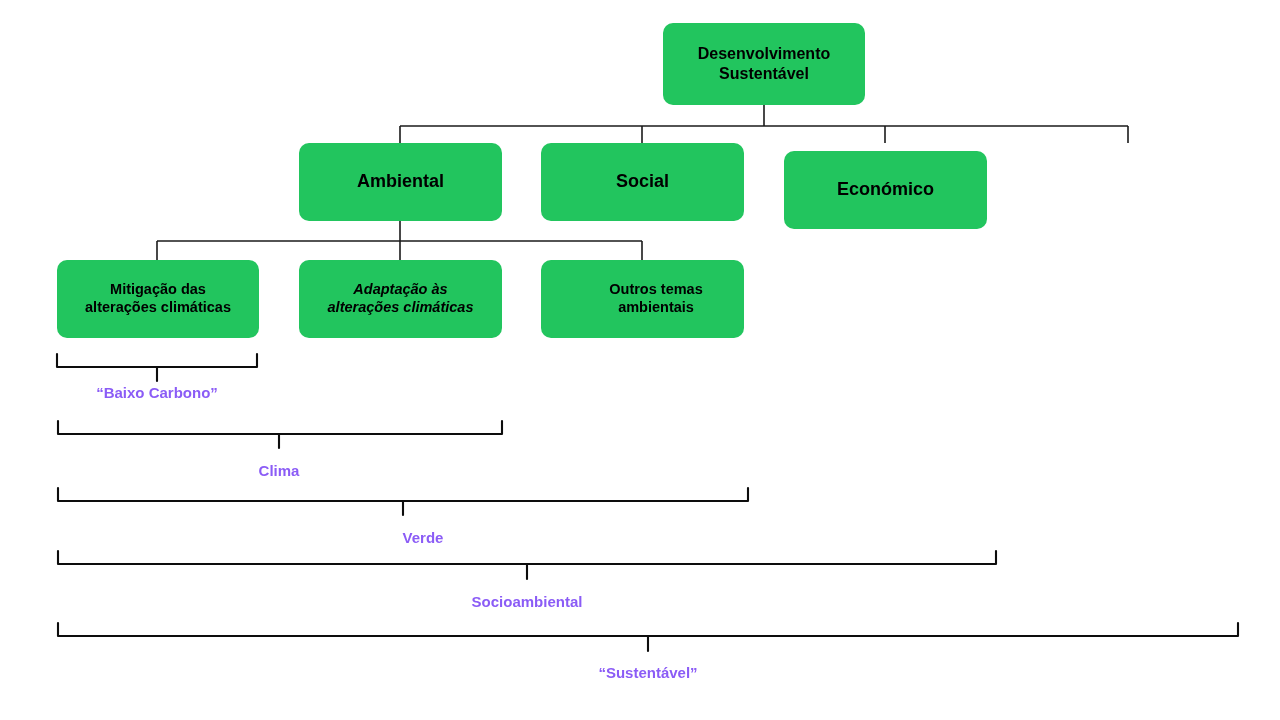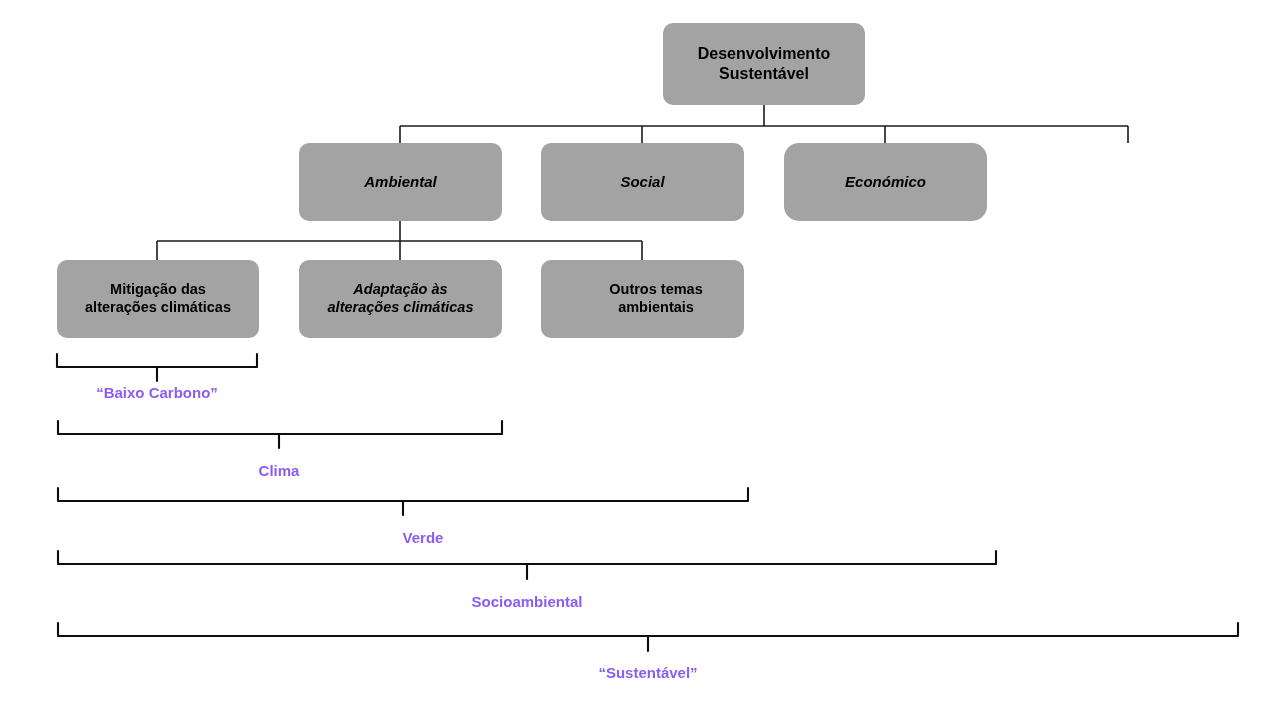--- a/index.html
+++ b/index.html
@@ -22,39 +22,39 @@
   svg#connectors {
     position: absolute;
     left: 0;
     top: 0;
     width: 1280px;
     height: 720px;
     pointer-events: none;
   }
   .node-box {
     position: absolute;
-    background: #a3a3a3;
+    background: #22c55e;
     border-radius: 10px;
     display: flex;
     align-items: center;
     justify-content: center;
     text-align: center;
     box-sizing: border-box;
     color: #000000;
     font-weight: bold;
     line-height: 1.22;
     padding: 2px 8px;
   }
   .node-label {
     display: block;
     width: 100%;
     white-space: pre-line;
   }
   .lvl1 { font-size: 16px; }
-  .lvl2 { font-size: 15px; font-style: italic; }
+  .lvl2 { font-size: 18px; }
   .lvl3 { font-size: 14.5px; }
   .bracket-label {
     position: absolute;
     font-size: 15px;
     font-weight: bold;
     color: #8b5cf6;
     text-align: center;
     white-space: nowrap;
     transform: translateX(-50%);
   }
@@ -104,21 +104,21 @@
     <span class="node-label">Desenvolvimento
 Sustentável</span>
   </div>
 
   <div class="node-box lvl2" style="left:299px; top:143px; width:203px; height:78px;">
     <span class="node-label">Ambiental</span>
   </div>
   <div class="node-box lvl2" style="left:541px; top:143px; width:203px; height:78px;">
     <span class="node-label">Social</span>
   </div>
-  <div class="node-box lvl2" style="left:784px; top:143px; width:203px; height:78px;border-radius:15px;">
+  <div class="node-box lvl2" style="left:784px; top:151px; width:203px; height:78px;">
     <span class="node-label">Económico</span>
   </div>
 
   <div class="node-box lvl3" style="left:57px; top:260px; width:202px; height:78px;">
     <span class="node-label">Mitigação das
 alterações climáticas</span>
   </div>
   <div class="node-box lvl3" style="left:299px; top:260px; width:203px; height:78px;font-style:italic;">
     <span class="node-label">Adaptação às
 alterações climáticas</span>

